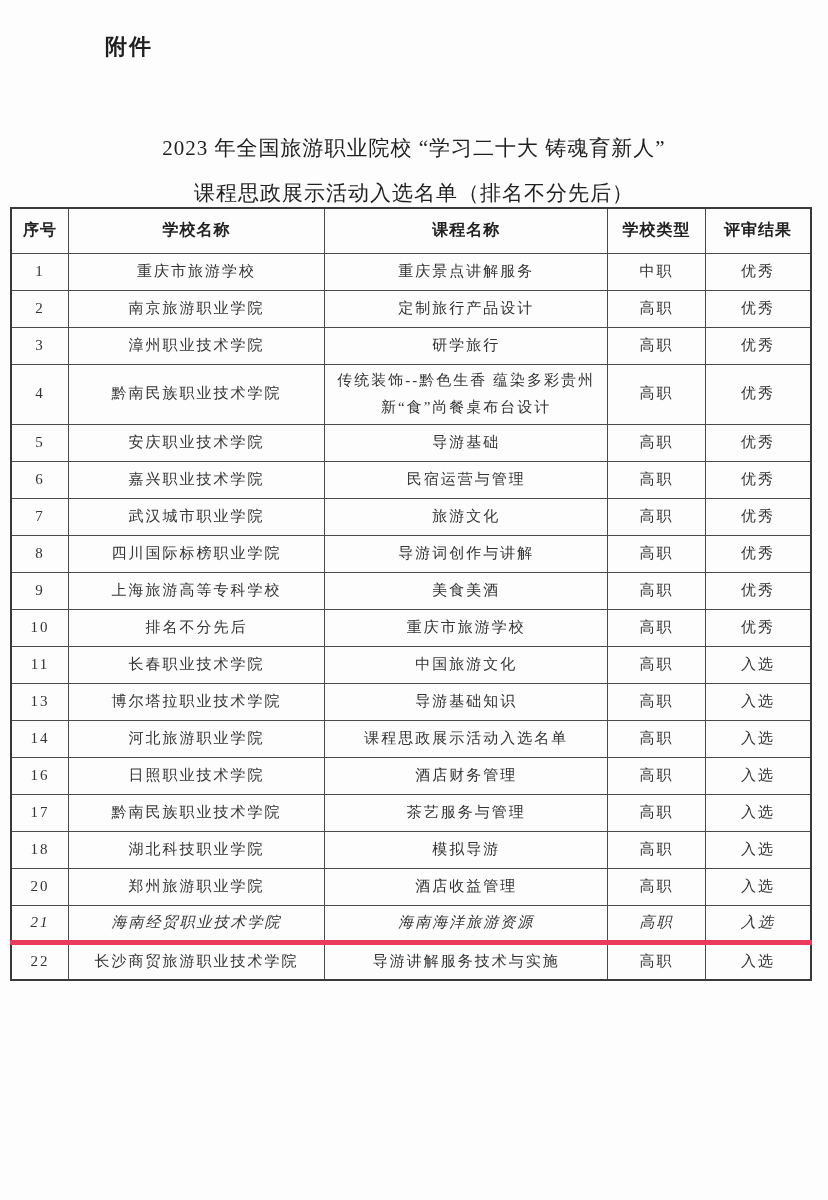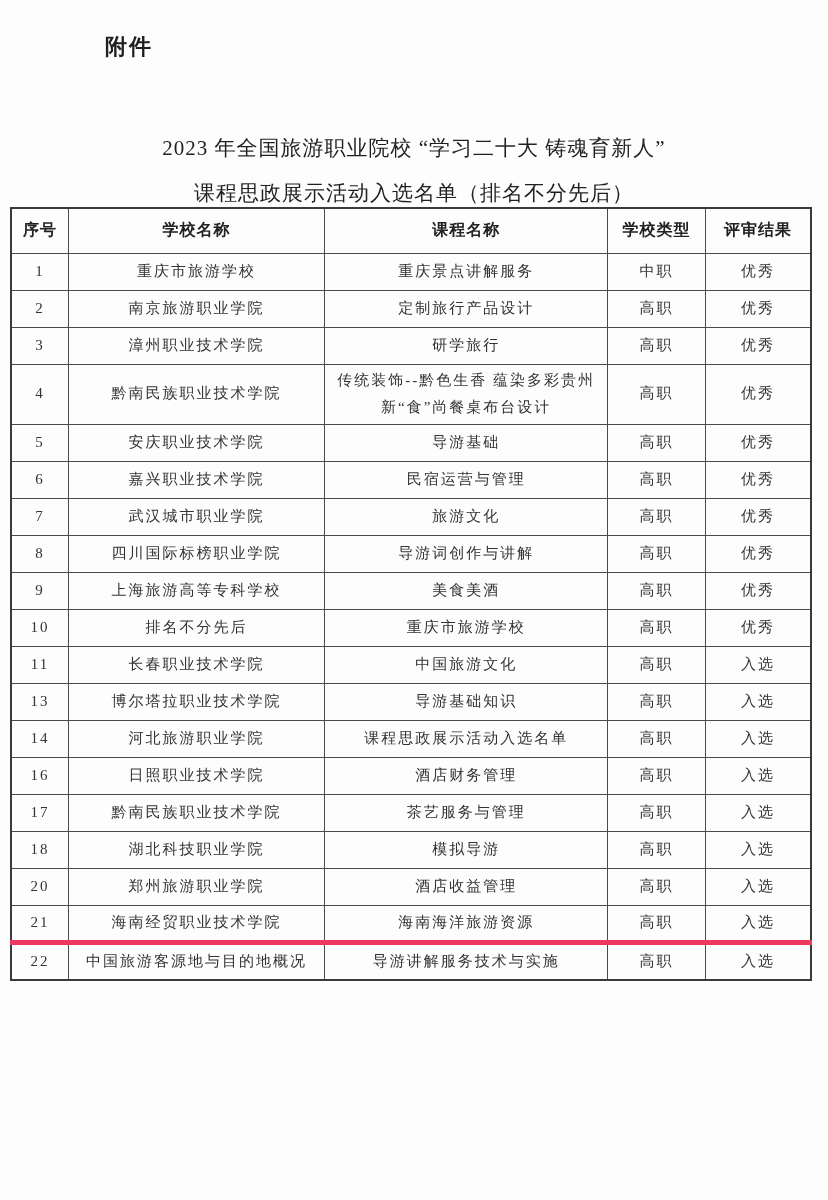--- a/index.html
+++ b/index.html
@@ -61,20 +61,21 @@
     color: #222222;
     letter-spacing: 1px;
   }
   table.results tbody td {
     height: 37px;
     line-height: 1.85;
     font-weight: normal;
   }
   tr.highlight-under td {
     border-bottom: 5px solid var(--hl-color, #ec3a5e);
+    font-style: italic;
   }
   .c-no { width: 7.2%; }
   .c-school { width: 32.0%; }
   .c-course { width: 35.4%; }
   .c-type { width: 12.2%; }
   .c-result { width: 13.2%; }
 </style>
 </head>
 <body>
 
@@ -247,21 +248,21 @@
   <tr class="highlight-under">
     <td>21</td>
     <td>海南经贸职业技术学院</td>
     <td>海南海洋旅游资源</td>
     <td>高职</td>
     <td>入选</td>
   </tr>
 
   <tr>
     <td>22</td>
-    <td>中国旅游客源地与目的地概况</td>
+    <td>长沙商贸旅游职业技术学院</td>
     <td>导游讲解服务技术与实施</td>
     <td>高职</td>
     <td>入选</td>
   </tr>
 </tbody>
   </table>
 
 </div>
 
 </body></html>

